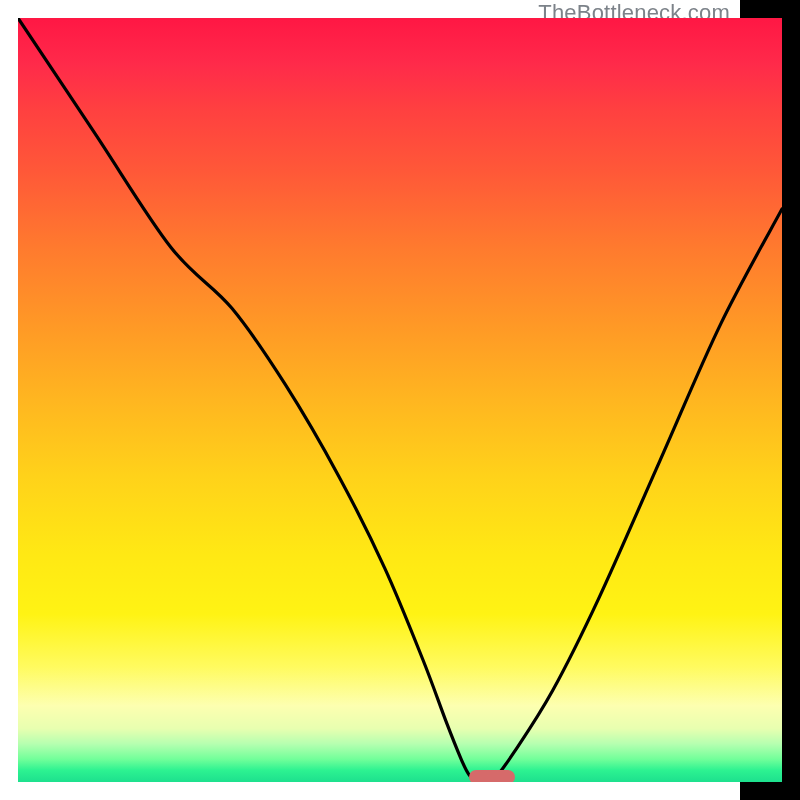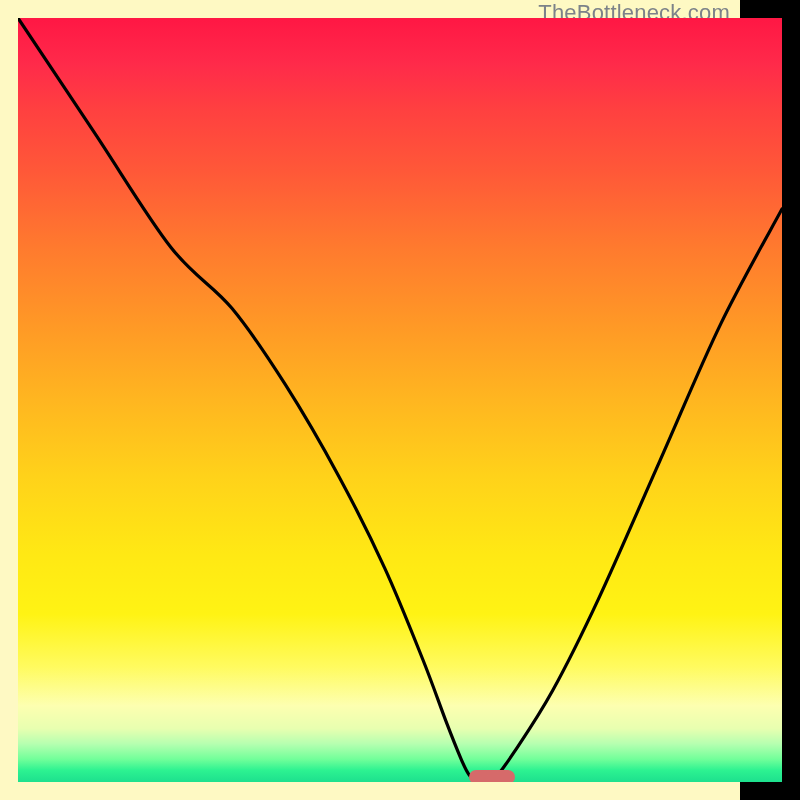--- a/index.html
+++ b/index.html
@@ -8,21 +8,21 @@
     width: 800px;
     height: 800px;
     overflow: hidden;
     background: #000;
     font-family: Arial, Helvetica, sans-serif;
   }
   .chart-frame {
     position: relative;
     width: 740px;
     height: 800px;
-    background: #fef9c3;
+    background: #ffffff;
   }
   .plot-area {
     position: absolute;
     left: 18px;
     top: 18px;
     width: 764px;
     height: 764px;
     overflow: hidden;
   }
   .gradient-bg {

